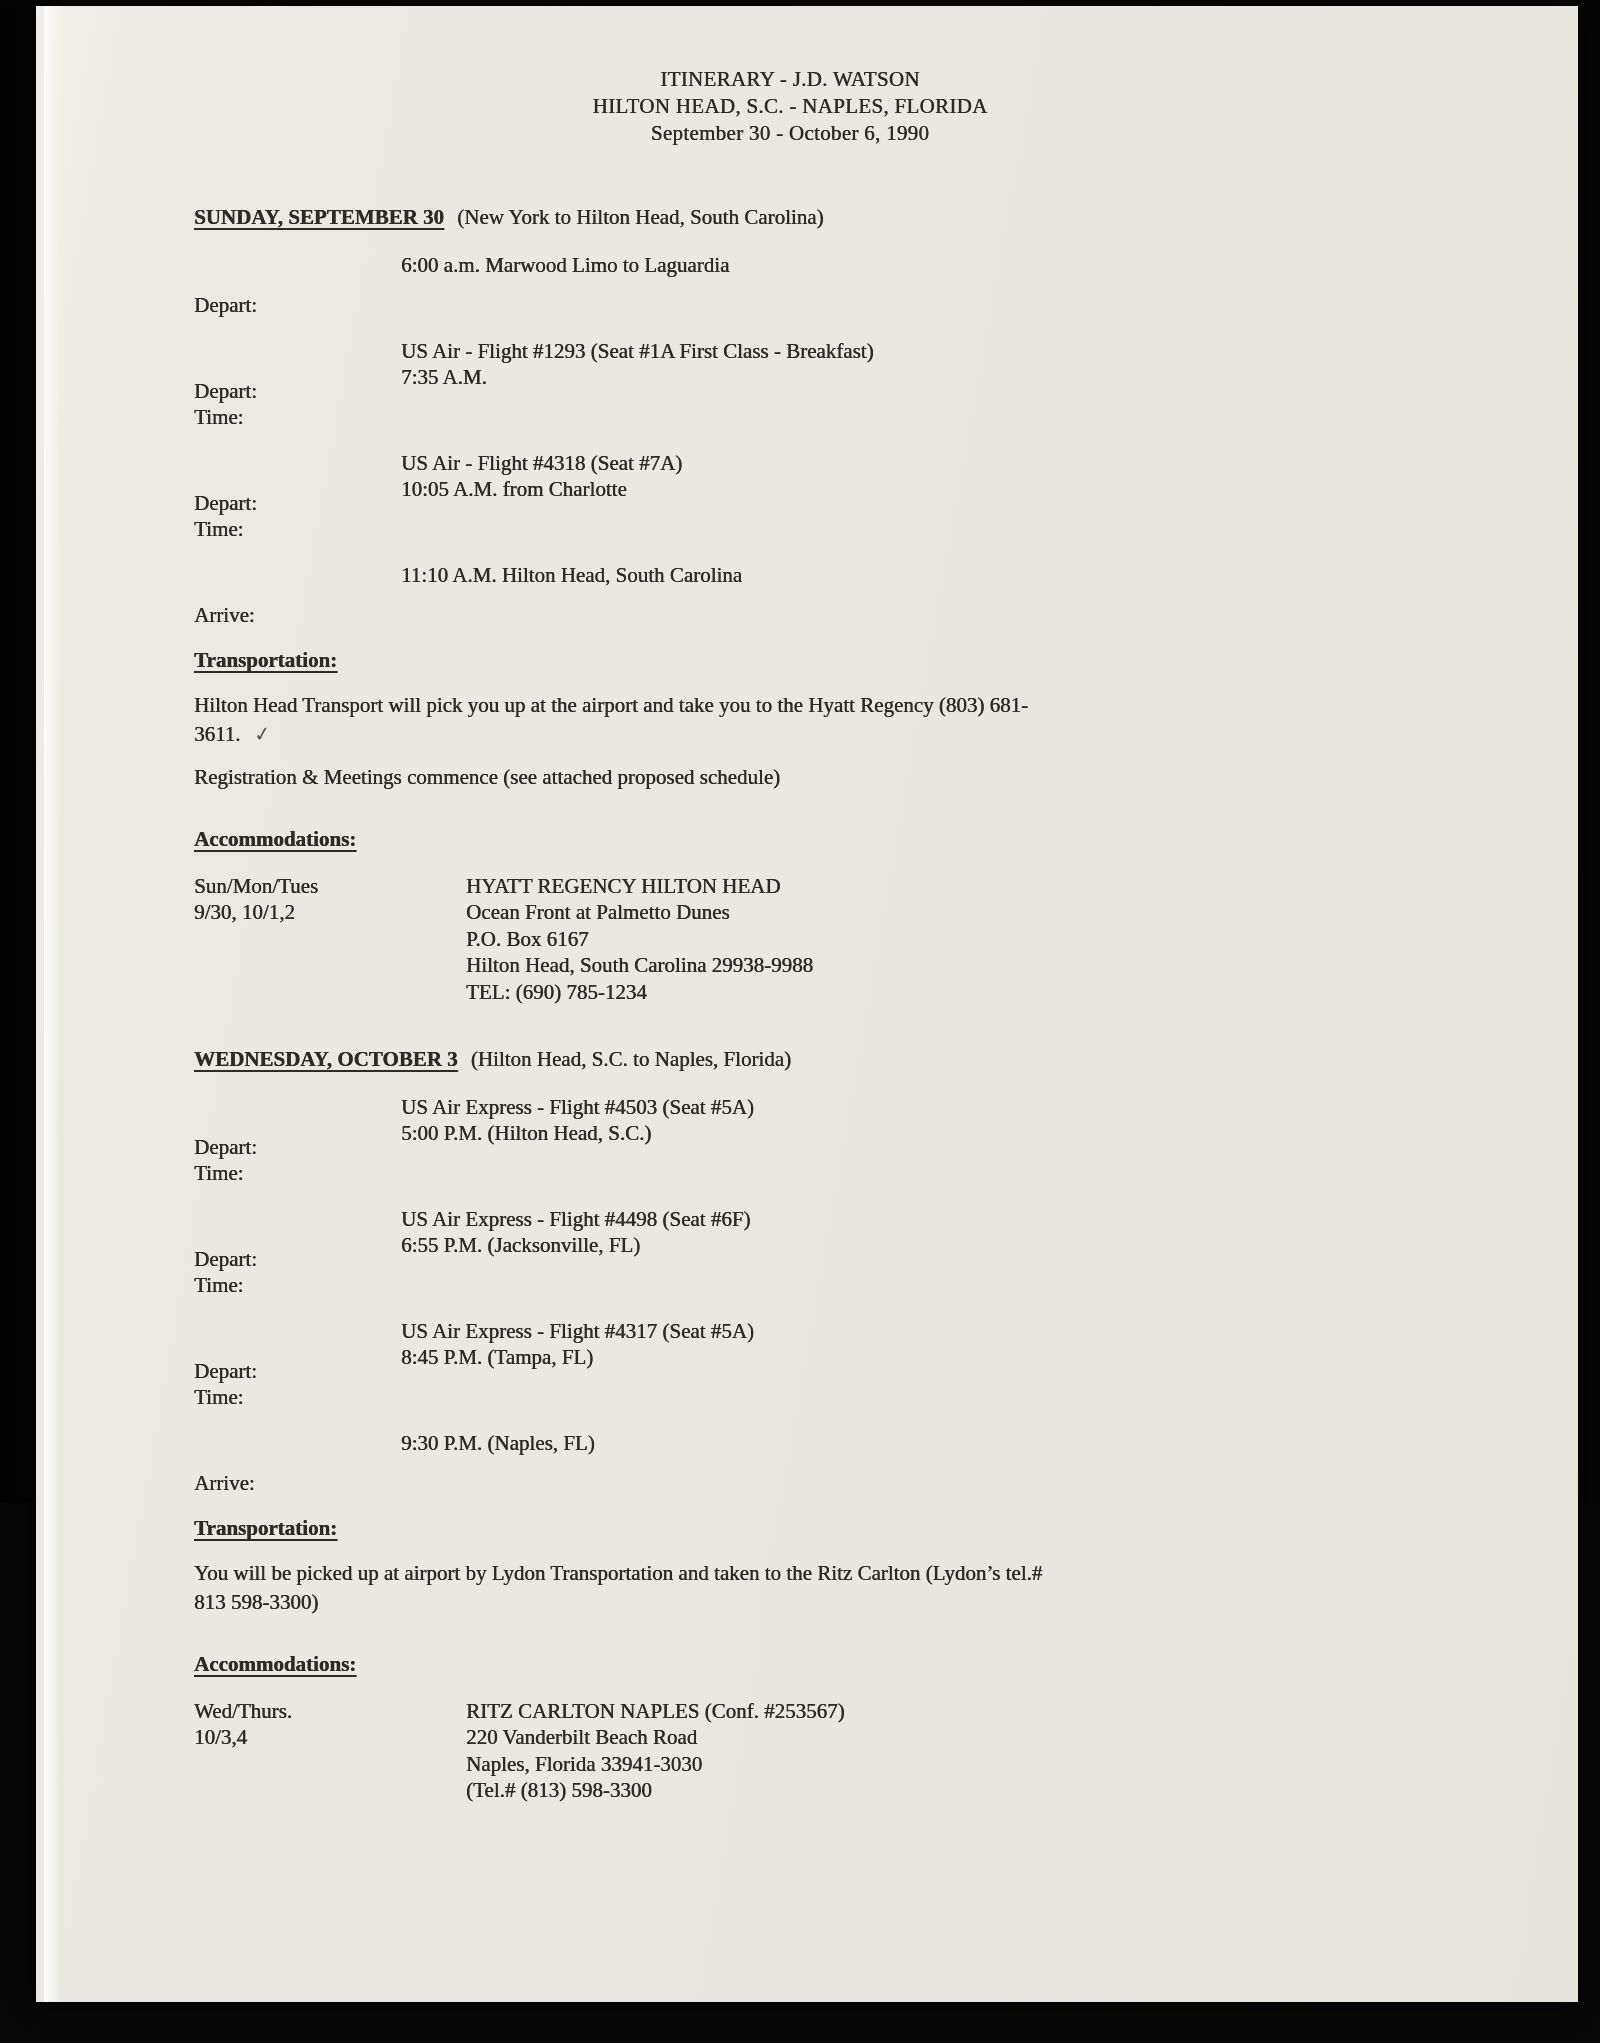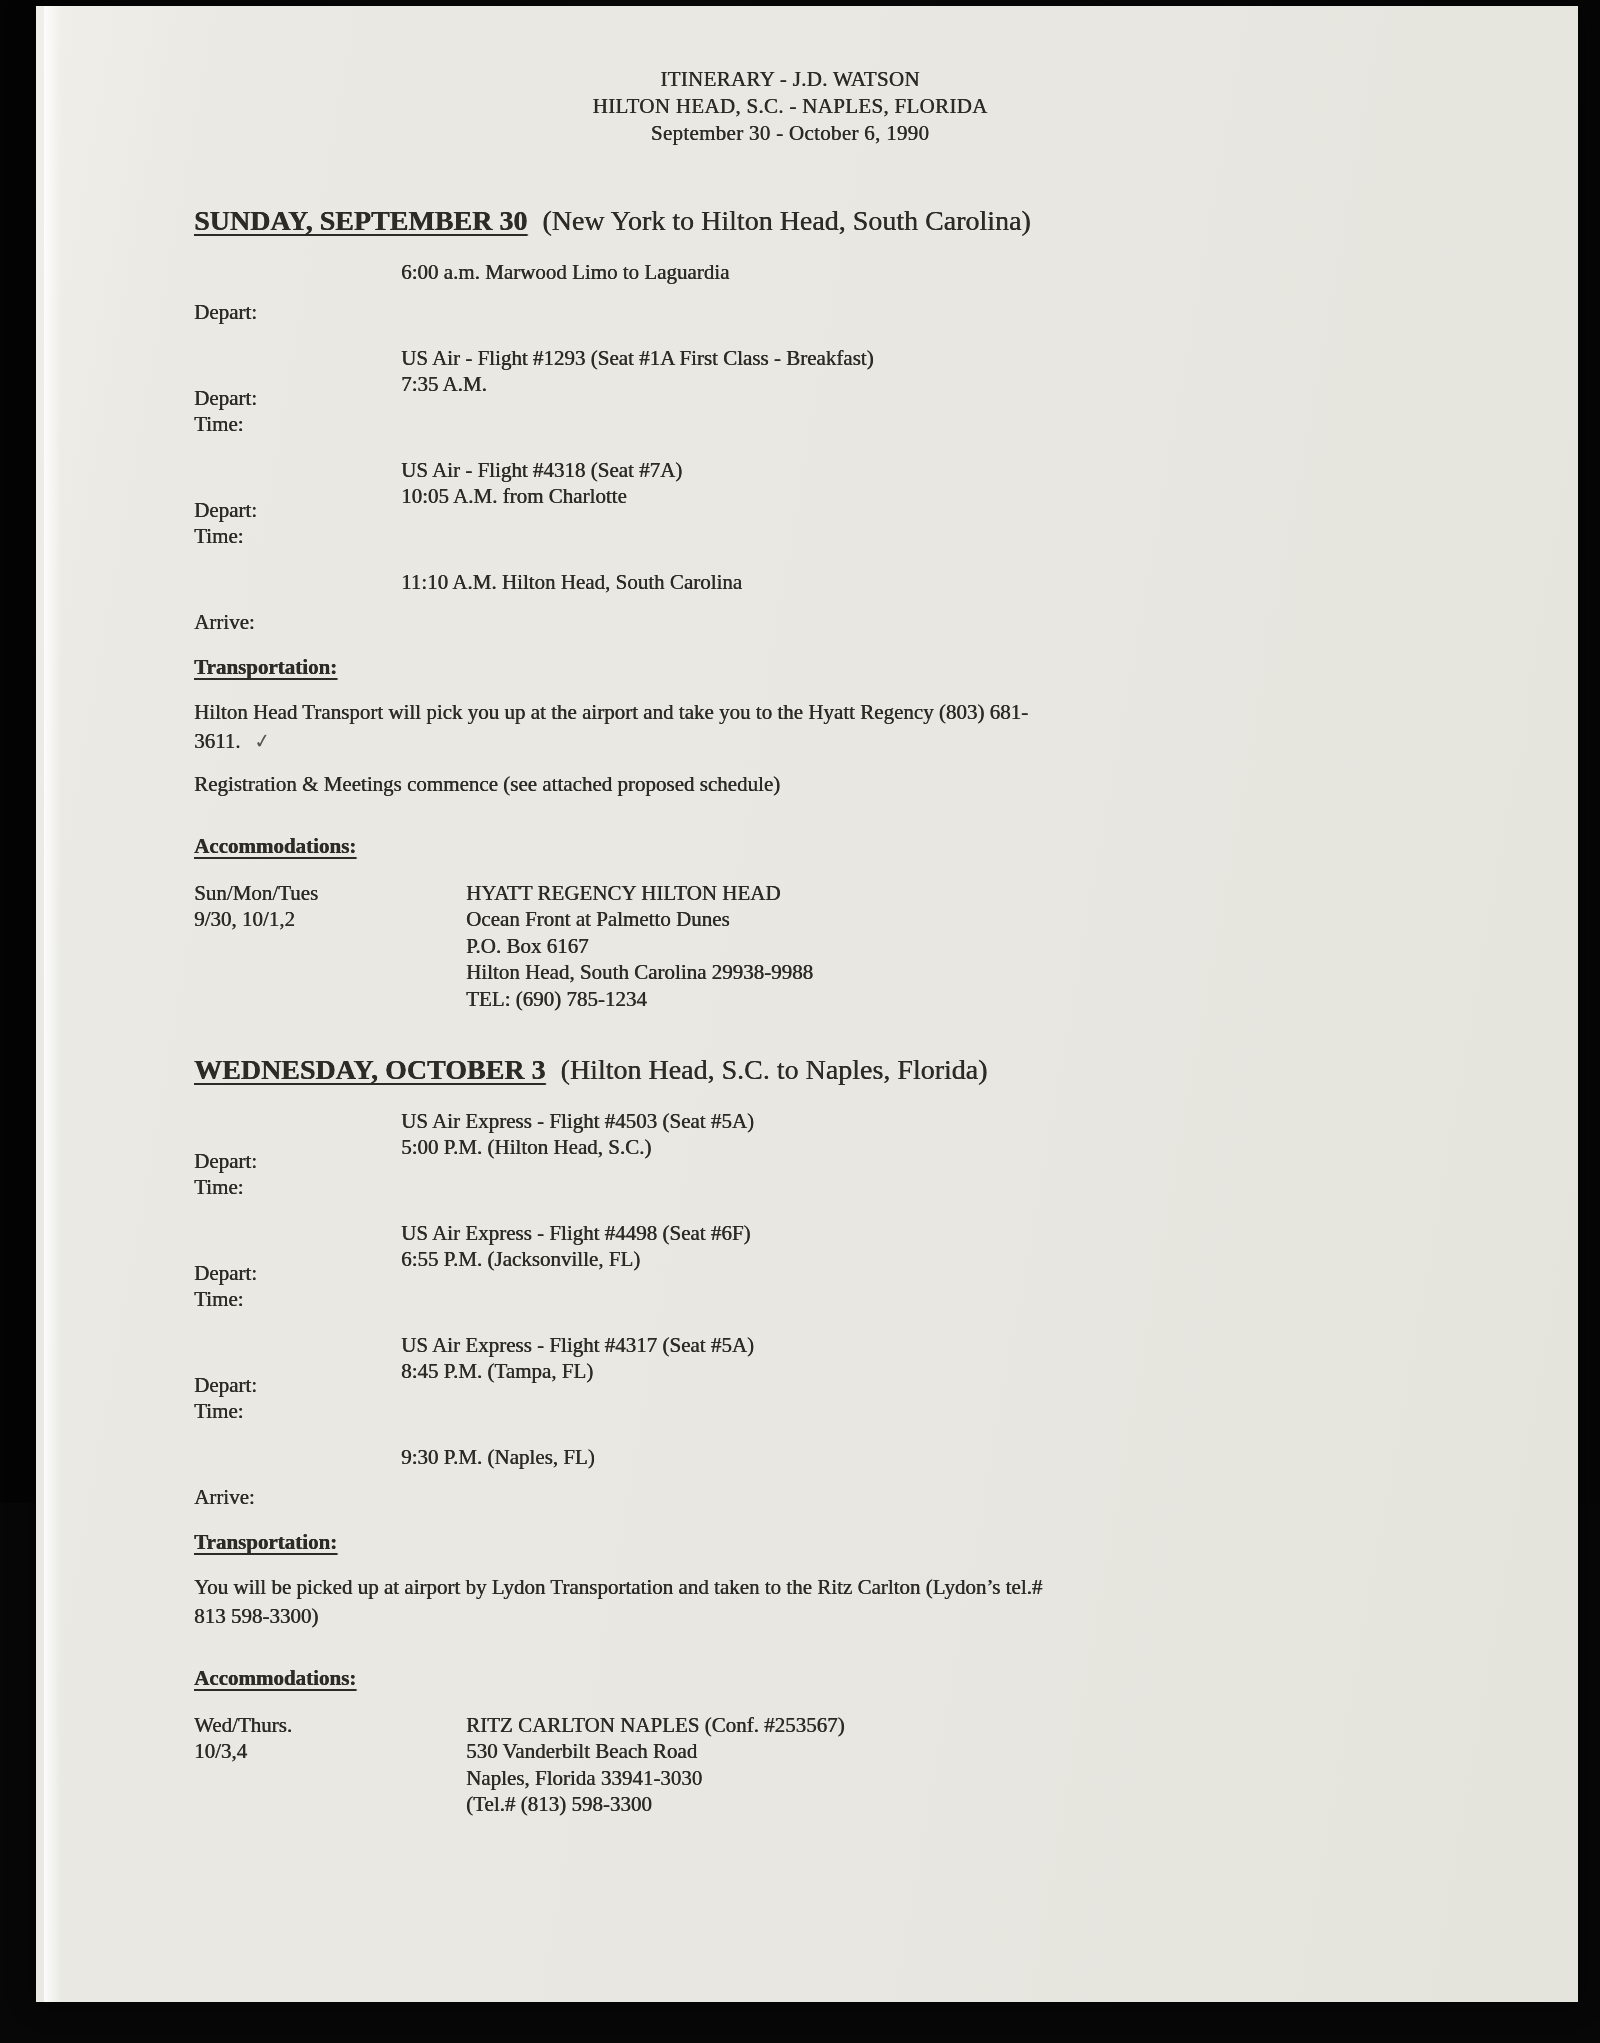--- a/index.html
+++ b/index.html
@@ -44,21 +44,21 @@
   }
   .doc-header {
     position: relative;
     left: -36px;
     text-align: center;
     line-height: 27px;
     letter-spacing: 0.3px;
   }
   .day-section { margin-top: 58px; }
   .day-section.second { margin-top: 42px; }
-  .section-title { font-size: 28px; font-weight: bold; }
+  .section-title { font-size: 21px; font-weight: bold; }
   .title-main {
     text-decoration: underline;
     text-decoration-thickness: 2px;
     text-underline-offset: 4px;
   }
   .title-sub { font-weight: normal; margin-left: 8px; }
   .legs { margin-top: 22px; }
   .leg { display: flex; margin-bottom: 20px; line-height: 26px; }
   .leg-labels { flex: 0 0 207px; margin-top: 40px; }
   .leg-values { flex: 1 1 auto; }
@@ -221,21 +221,21 @@
         <p class="para">You will be picked up at airport by Lydon Transportation and taken to the Ritz Carlton (Lydon’s tel.# 813 598-3300)</p>
 
         <h3 class="sub-heading accom">Accommodations:</h3>
         <div class="accom">
           <div class="accom-dates">
             <div>Wed/Thurs.</div>
             <div>10/3,4</div>
           </div>
           <div class="accom-details">
             <div>RITZ CARLTON NAPLES (Conf. #253567)</div>
-            <div>530 Vanderbilt Beach Road</div>
+            <div>220 Vanderbilt Beach Road</div>
             <div>Naples, Florida 33941-3030</div>
             <div>(Tel.# (813) 598-3300</div>
           </div>
         </div>
       </section>
 
     </div>
   </div>
 </div>
 

